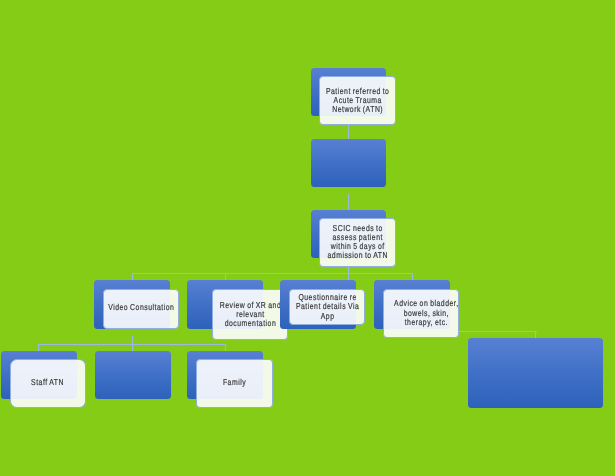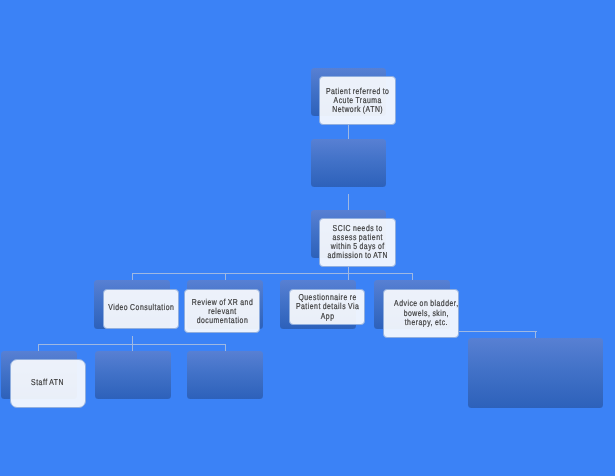--- a/index.html
+++ b/index.html
@@ -1,19 +1,19 @@
 <!DOCTYPE html>
 <html><head>
 <meta charset="utf-8">
 <title>Flowchart</title>
 <style>
   html,body{margin:0;padding:0;}
   body{width:615px;height:476px;background:#ffffff;
        font-family:"Liberation Sans",sans-serif;overflow:hidden;}
-  #canvas{position:relative;width:615px;height:476px;background:#3b82f6;}
+  #canvas{position:relative;width:615px;height:476px;background:#84cc16;}
 
   .shadow{position:absolute;border-radius:3.5px;
     background:linear-gradient(180deg,#5880d3 0%,#4272c8 45%,#2d61ba 100%);}
   .card{position:absolute;border-radius:4px;
     background:rgba(255,255,255,0.897);
     border:1px solid #90aede;box-sizing:border-box;
     display:flex;align-items:center;justify-content:center;}
   .card .txt{display:block;text-align:center;color:#3a3a3a;white-space:pre;
     transform-origin:center center;
     -webkit-font-smoothing:antialiased;
@@ -61,21 +61,21 @@
 within 5 days of
 admission to ATN</span>
   </div>
 
   <div class="shadow" style="left:94.4px;top:280.0px;width:75.6px;height:49.3px;"></div>
   <div class="card" style="left:102.8px;top:289.0px;width:76.2px;height:40px;">
     <span class="txt" style="font-size:8.6px;line-height:9.5px;transform:scaleX(0.80) translateY(-1px);letter-spacing:0.62px;word-spacing:-0.6px;">Video Consultation</span>
   </div>
 
   <div class="shadow" style="left:187.0px;top:280.0px;width:75.6px;height:49.3px;"></div>
-  <div class="card" style="left:184px;top:289.0px;width:76.2px;height:44px;justify-content:center;">
+  <div class="card" style="left:212px;top:289.0px;width:76.2px;height:51px;justify-content:center;">
     <span class="txt" style="font-size:8.6px;line-height:9.0px;transform:scaleX(0.80);letter-spacing:0.62px;word-spacing:-0.6px;">Review of XR and
 relevant
 documentation</span>
   </div>
 
   <div class="shadow" style="left:280.2px;top:280.0px;width:75.6px;height:49.3px;"></div>
   <div class="card" style="left:289.2px;top:289.0px;width:76.2px;height:36px;">
     <span class="txt" style="font-size:8.6px;line-height:9.2px;transform:scaleX(0.80);letter-spacing:0.62px;word-spacing:-0.6px;">Questionnaire re
 Patient details Via
 App</span>
@@ -89,16 +89,19 @@
   </div>
 
   <div class="shadow" style="left:1.3px;top:350.6px;width:75.6px;height:48.8px;"></div>
   <div class="card" style="left:9.6px;top:359.1px;width:76.2px;height:48.6px;border-radius:7px;">
     <span class="txt" style="font-size:8.6px;line-height:9.5px;transform:scaleX(0.80) translateY(-1px);letter-spacing:0.62px;word-spacing:-0.6px;">Staff ATN</span>
   </div>
 
   <div class="shadow" style="left:95.0px;top:350.6px;width:75.6px;height:48.8px;"></div>
 
   <div class="shadow" style="left:187.3px;top:350.6px;width:75.6px;height:48.8px;"></div>
+  <div class="card" style="left:196.4px;top:359.1px;width:76.2px;height:48.6px;">
+    <span class="txt" style="font-size:8.6px;line-height:9.5px;transform:scaleX(0.80) translateY(-1px);letter-spacing:0.62px;word-spacing:-0.6px;">Family</span>
+  </div>
 
   <div class="shadow" style="left:467.9px;top:337.6px;width:135.5px;height:70.3px;"></div>
 
 </div>
 
 </body></html>

